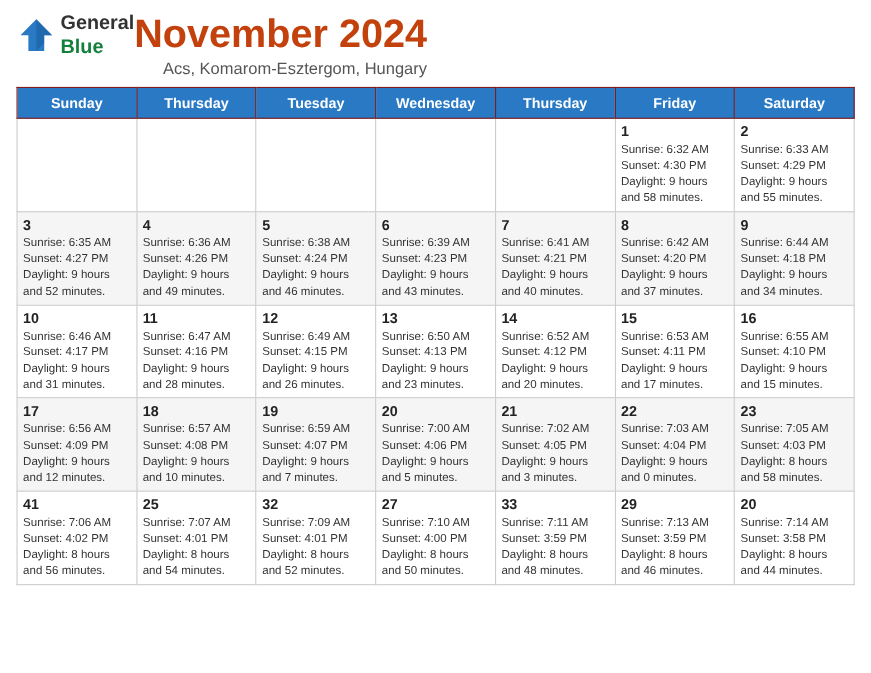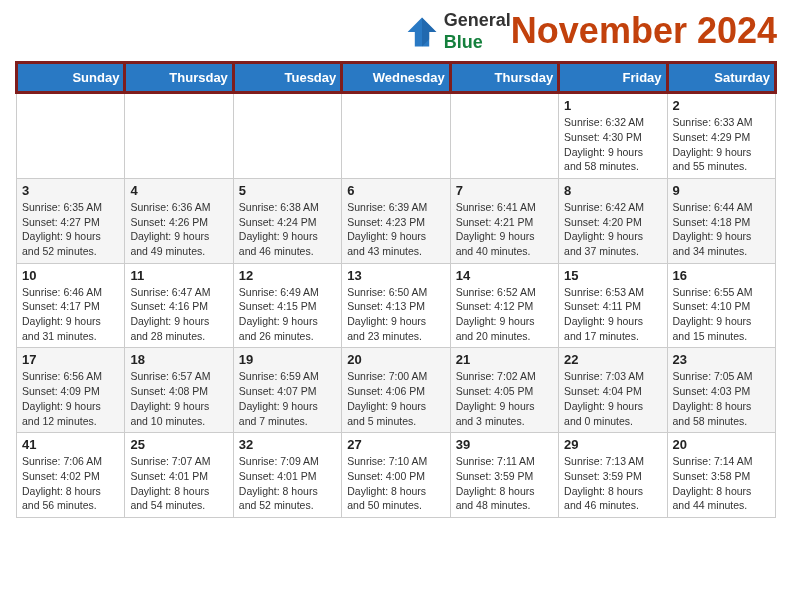--- a/index.html
+++ b/index.html
@@ -8,21 +8,21 @@
       background: #fff;
       width: 792px;
       min-height: 612px;
     }
     .page {
       width: 792px;
       padding: 10px 15px 15px 15px;
     }
     .header {
       display: flex;
-      justify-content: flex-end;
+      justify-content: flex-start;
       align-items: flex-start;
       margin-bottom: 8px;
     }
     .logo {
       display: flex;
       align-items: center;
     }
     .logo-text {
       font-size: 18px;
       font-weight: bold;
@@ -50,24 +50,24 @@
     }
     .calendar {
       width: 100%;
       border-collapse: collapse;
       font-size: 11px;
     }
     .calendar th {
       background-color: #2979c4;
       color: #fff;
       padding: 6px 4px;
-      text-align: right;
+      text-align: center;
       font-size: 13px;
       font-weight: bold;
-      border: 3px solid #7f1d1d;
+      border: 1px solid #7f1d1d;
     }
     .calendar td {
       border: 1px solid #ccc;
       vertical-align: top;
       padding: 4px 5px;
       width: calc(100% / 7);
       min-height: 80px;
       background: #fff;
     }
     .calendar tr:nth-child(even) td {
@@ -107,20 +107,21 @@
         <polygon points="20,4 36,20 28,20 28,36 12,36 12,20 4,20" fill="#2979c4"></polygon>
         <polygon points="20,4 36,20 28,20 28,28 20,36 20,4" fill="#1a5a9a" opacity="0.5"></polygon>
       </svg>
       <div class="logo-text">
         <div class="logo-general">General</div>
         <div class="logo-blue">Blue</div>
       </div>
     </div>
     <div class="title-section">
       <div class="month-title">November 2024</div>
+      <div class="location">Acs, Komarom-Esztergom, Hungary</div>
     </div>
   </div>
 
   <table class="calendar">
     <thead>
       <tr>
       <th>Sunday</th>
           <th>Thursday</th>
           <th>Tuesday</th>
           <th>Wednesday</th>
@@ -246,21 +247,21 @@
           </td>
           <td>
             <div class="day-number">32</div>
             <div class="day-info">Sunrise: 7:09 AM<br>Sunset: 4:01 PM<br>Daylight: 8 hours and 52 minutes.</div>
           </td>
           <td>
             <div class="day-number">27</div>
             <div class="day-info">Sunrise: 7:10 AM<br>Sunset: 4:00 PM<br>Daylight: 8 hours and 50 minutes.</div>
           </td>
           <td>
-            <div class="day-number">39</div>
+            <div class="day-number">33</div>
             <div class="day-info">Sunrise: 7:11 AM<br>Sunset: 3:59 PM<br>Daylight: 8 hours and 48 minutes.</div>
           </td>
           <td>
             <div class="day-number">29</div>
             <div class="day-info">Sunrise: 7:13 AM<br>Sunset: 3:59 PM<br>Daylight: 8 hours and 46 minutes.</div>
           </td>
           <td>
             <div class="day-number">20</div>
             <div class="day-info">Sunrise: 7:14 AM<br>Sunset: 3:58 PM<br>Daylight: 8 hours and 44 minutes.</div>
           </td>

